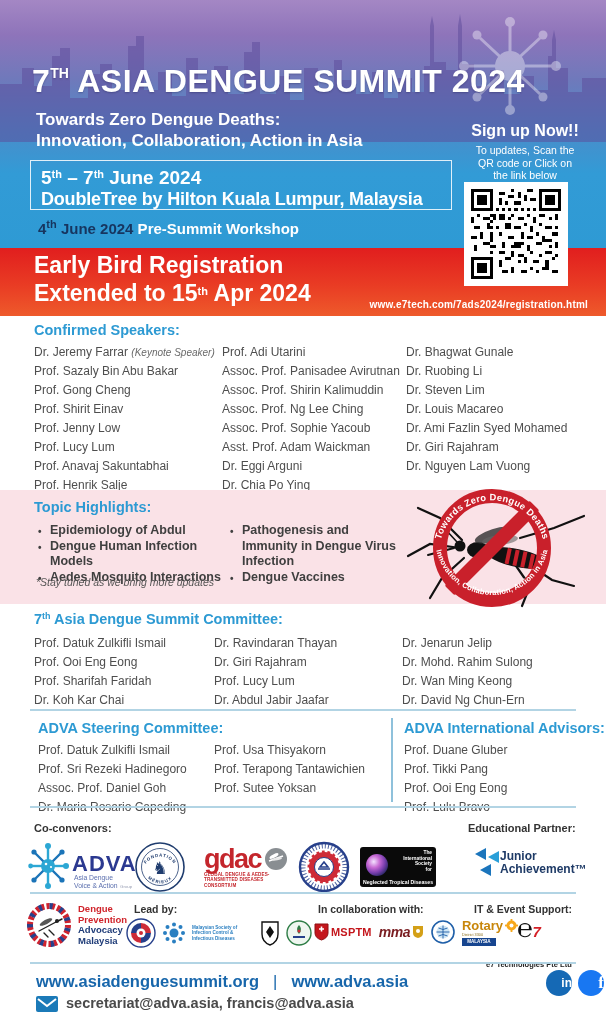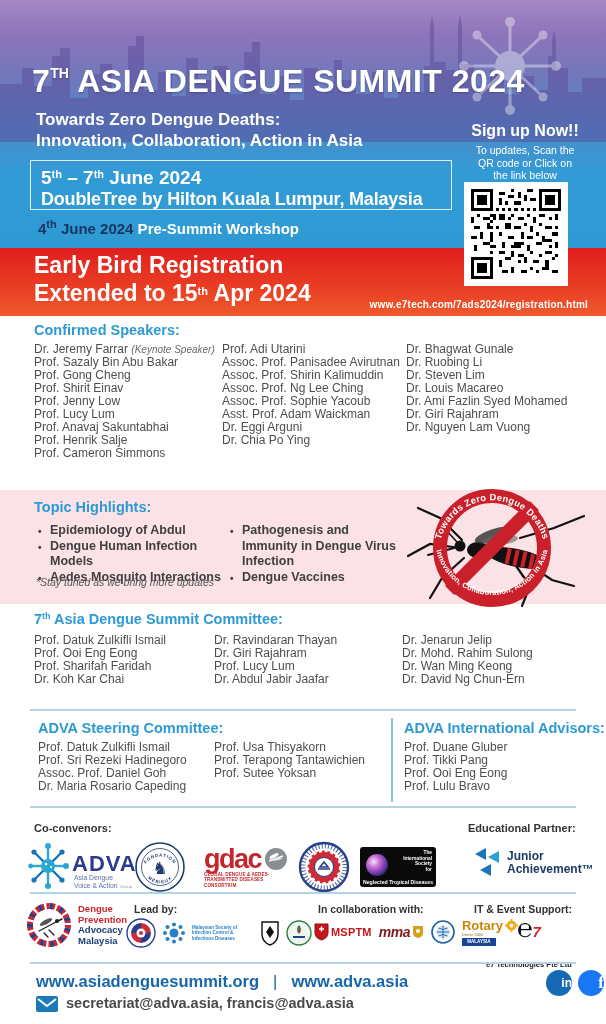--- a/index.html
+++ b/index.html
@@ -24,21 +24,21 @@
   .workshop .wr{color:#fff}
   
   .earlybird{position:absolute;left:0;top:248px;width:606px;height:68px;background:linear-gradient(180deg,#e11e1e 0%,#e93c24 55%,#ee5a2b 100%);color:#fff}
   .eb1{position:absolute;left:34px;top:4px;font-weight:bold;font-size:23px}
   .eb2{position:absolute;left:34px;top:32px;font-weight:bold;font-size:23px}
   .eburl{position:absolute;right:18px;bottom:6px;font-weight:bold;font-size:10px;letter-spacing:.2px}
   .qr{position:absolute;left:464px;top:182px;width:104px;height:104px;background:#fff;padding:7px;z-index:5}
   
   .sechead{position:absolute;color:#2d9ad3;font-weight:bold;font-size:14.5px;white-space:nowrap}
   .namecol{position:absolute}
-  .name{font-size:12px;color:#4e4e4e;line-height:13px;white-space:nowrap}
+  .name{font-size:12px;color:#4e4e4e;line-height:19px;white-space:nowrap}
   .keynote-note{font-style:italic;font-size:10px;color:#6a6a6a}
   
   .topics{position:absolute;left:0;top:490px;width:606px;height:114px;background:#fae2e7}
   .bullet{font-weight:bold;color:#3f3f3f;position:relative;padding-left:14px;white-space:normal;line-height:15.6px;font-size:12.5px}
   .bullet::before{content:"•";position:absolute;left:2px;top:1px;font-size:10px;color:#3f3f3f}
   .topic-note{position:absolute;left:36px;top:86px;font-size:10.5px;font-style:italic;color:#555}
   .mosq{position:absolute;left:402px;top:478px;width:200px;height:140px;overflow:visible;z-index:3}
   
   .hdiv{position:absolute;left:30px;width:546px;height:2px;background:#b2d4e4}
   .vdiv{position:absolute;width:2px;background:#8fc1db}
@@ -357,21 +357,21 @@
     <div class="sphere"></div>
     <div class="lines">
       <div>The</div>
       <div>International</div>
       <div>Society</div>
       <div>for</div>
     </div>
     <div class="bottomline">Neglected Tropical Diseases</div>
   </div>
 
-  <div class="logo" style="left:474px;top:848px;display:flex;align-items:center;gap:7px">
+  <div class="logo" style="left:474px;top:848px;display:flex;align-items:center;">
     <svg width="26" height="30" viewBox="0 0 26 30">
       <polygon points="1,6 12,0 12,12" fill="#1b75bc"></polygon>
       <polygon points="14,9 25,3 25,15" fill="#2a9fd8"></polygon>
       <polygon points="6,22 17,16 17,28" fill="#1b75bc"></polygon>
     </svg>
     <div class="ja-text">
       <div>Junior</div>
       <div>Achievement™</div>
     </div>
   </div>

